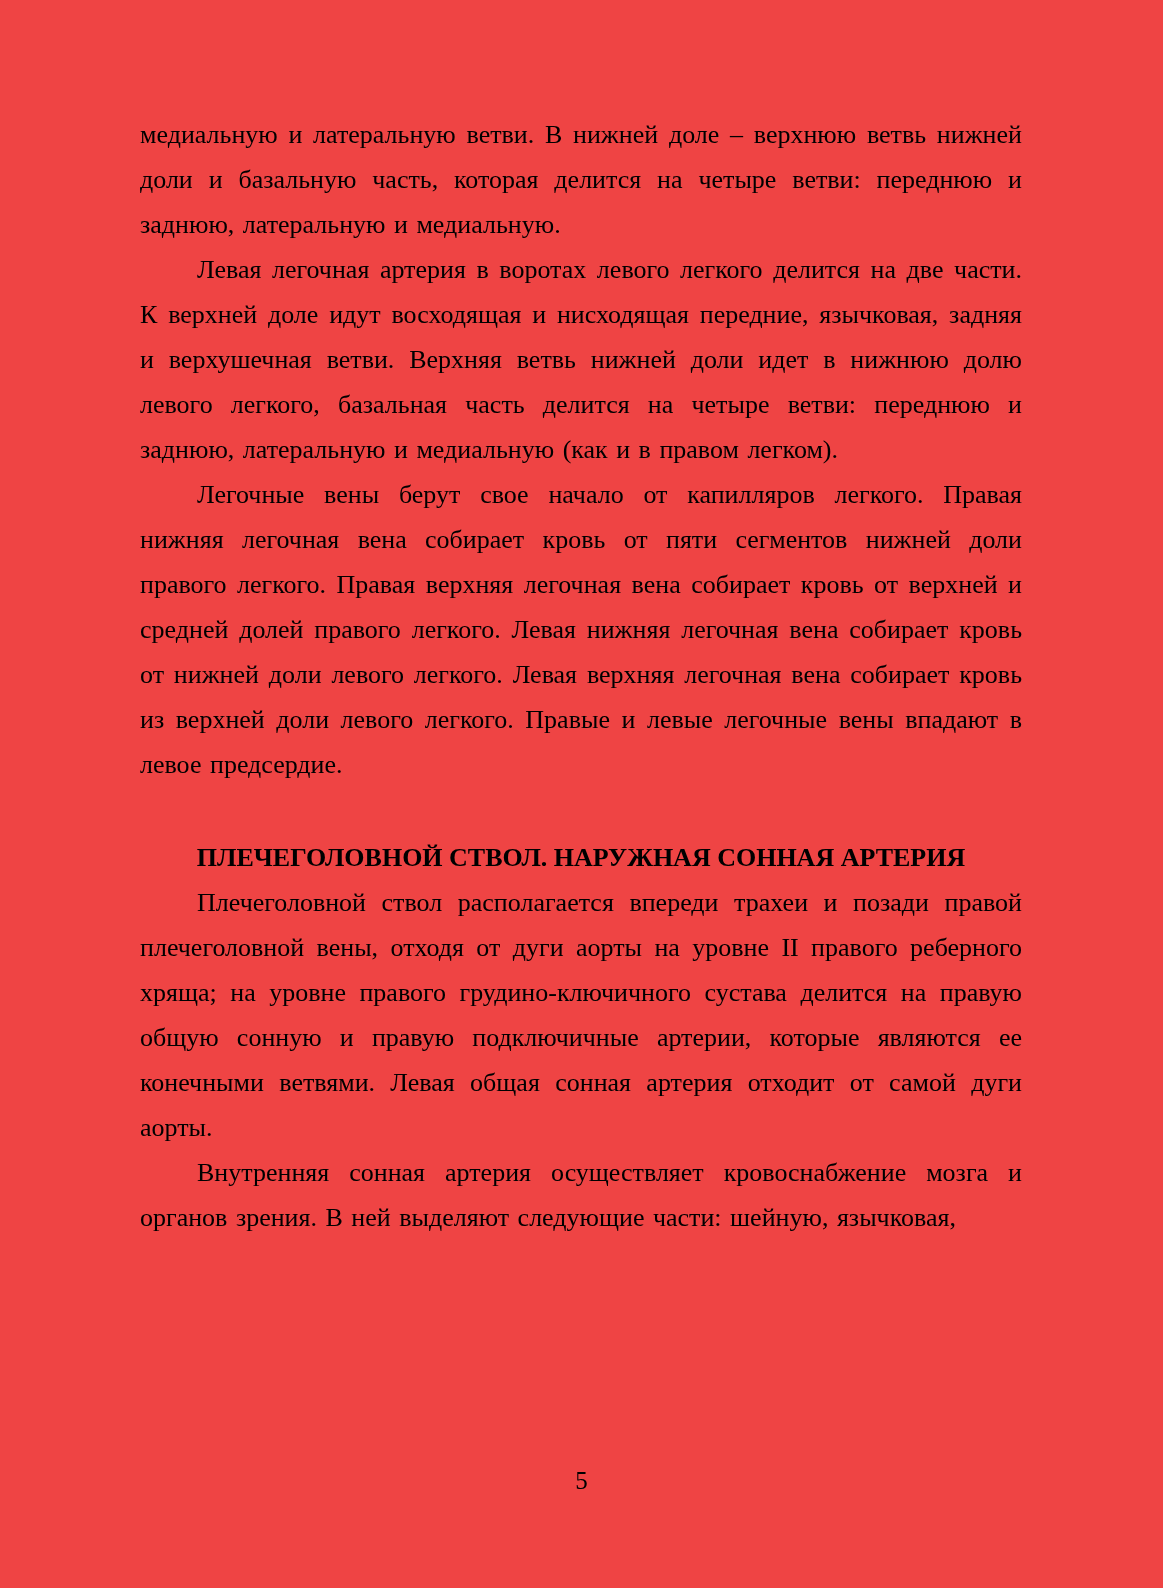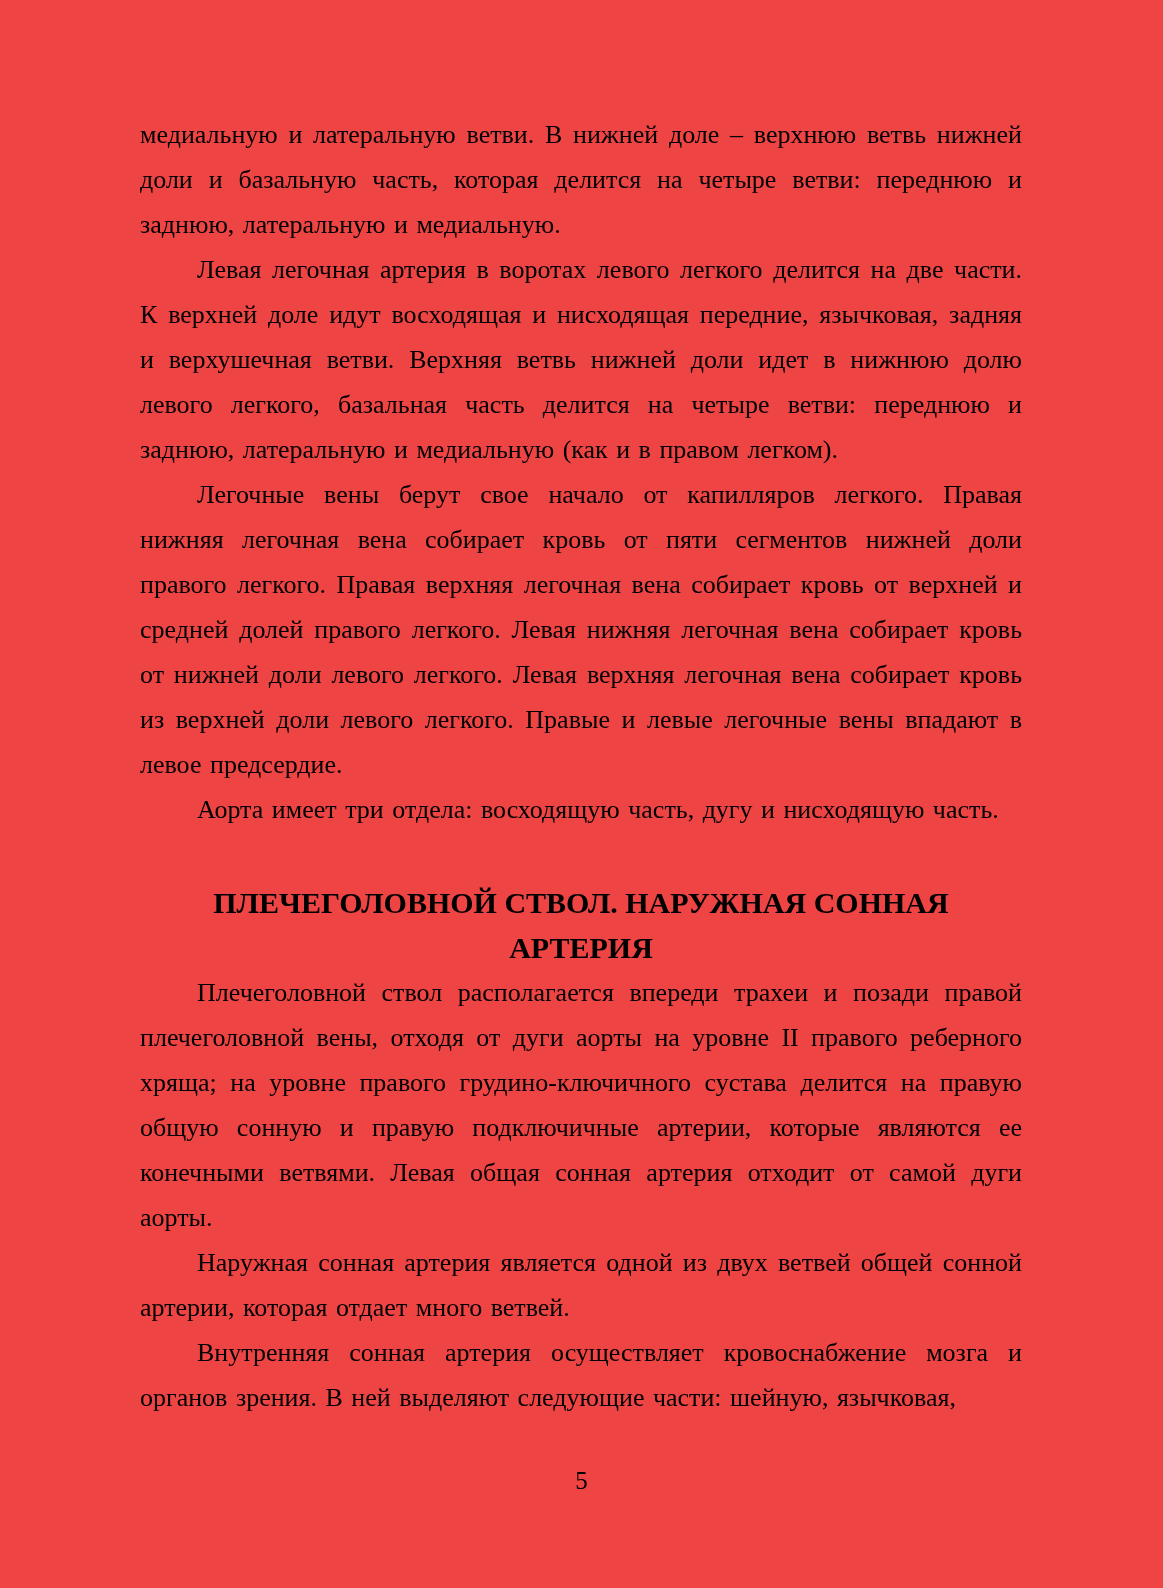--- a/index.html
+++ b/index.html
@@ -28,21 +28,21 @@
     line-height: 45px;
     text-align: justify;
     text-indent: 57px;
     word-spacing: 2px;
   }
   .para.no-indent {
     text-indent: 0;
   }
   .section-heading {
     margin: 48px 0 0 0;
-    font-size: 30px;
+    font-size: 26px;
     line-height: 45px;
     font-weight: bold;
     text-align: center;
     text-indent: 0;
   }
   .page-number {
     position: absolute;
     left: 0;
     right: 0;
     bottom: 92px;
@@ -52,20 +52,18 @@
   }
 </style>
 </head>
 <body>
 
 <div class="page">
   <div class="content">
     <p class="para no-indent">медиальную и латеральную ветви. В нижней доле – верхнюю ветвь нижней доли и базальную часть, которая делится на четыре ветви: переднюю и заднюю, латеральную и медиальную.</p>
     <p class="para">Левая легочная артерия в воротах левого легкого  делится на две части. К верхней доле идут восходящая и нисходящая передние, язычковая, задняя и верхушечная ветви. Верхняя ветвь нижней доли идет в нижнюю долю левого легкого, базальная часть делится на четыре ветви: переднюю и заднюю, латеральную и медиальную (как и в правом легком).</p>
     <p class="para">Легочные вены берут свое начало от капилляров легкого.  Правая нижняя легочная вена собирает кровь от пяти сегментов нижней доли правого легкого. Правая верхняя легочная вена собирает кровь от верхней и средней долей правого легкого.  Левая нижняя легочная вена собирает кровь от нижней доли левого легкого. Левая верхняя легочная вена собирает кровь из верхней доли левого легкого. Правые и левые легочные вены впадают в левое предсердие.</p>
-    <p class="para">Аорта  имеет три отдела: восходящую часть, дугу и нисходящую часть.</p>
     <h1 class="section-heading">ПЛЕЧЕГОЛОВНОЙ СТВОЛ. НАРУЖНАЯ СОННАЯ АРТЕРИЯ</h1>
     <p class="para">Плечеголовной ствол располагается впереди трахеи и позади правой плечеголовной вены, отходя от дуги аорты на уровне II правого реберного хряща; на уровне правого грудино-ключичного сустава делится на правую общую сонную и правую подключичные артерии, которые являются ее конечными ветвями. Левая общая сонная артерия  отходит от самой дуги аорты.</p>
-    <p class="para">Наружная сонная артерия  является одной из двух ветвей общей сонной артерии, которая отдает много ветвей.</p>
     <p class="para">Внутренняя сонная артерия осуществляет кровоснабжение мозга и органов зрения. В ней выделяют следующие части: шейную, язычковая,</p>
   </div>
   <div class="page-number">5</div>
 </div>
 
 </body></html>

